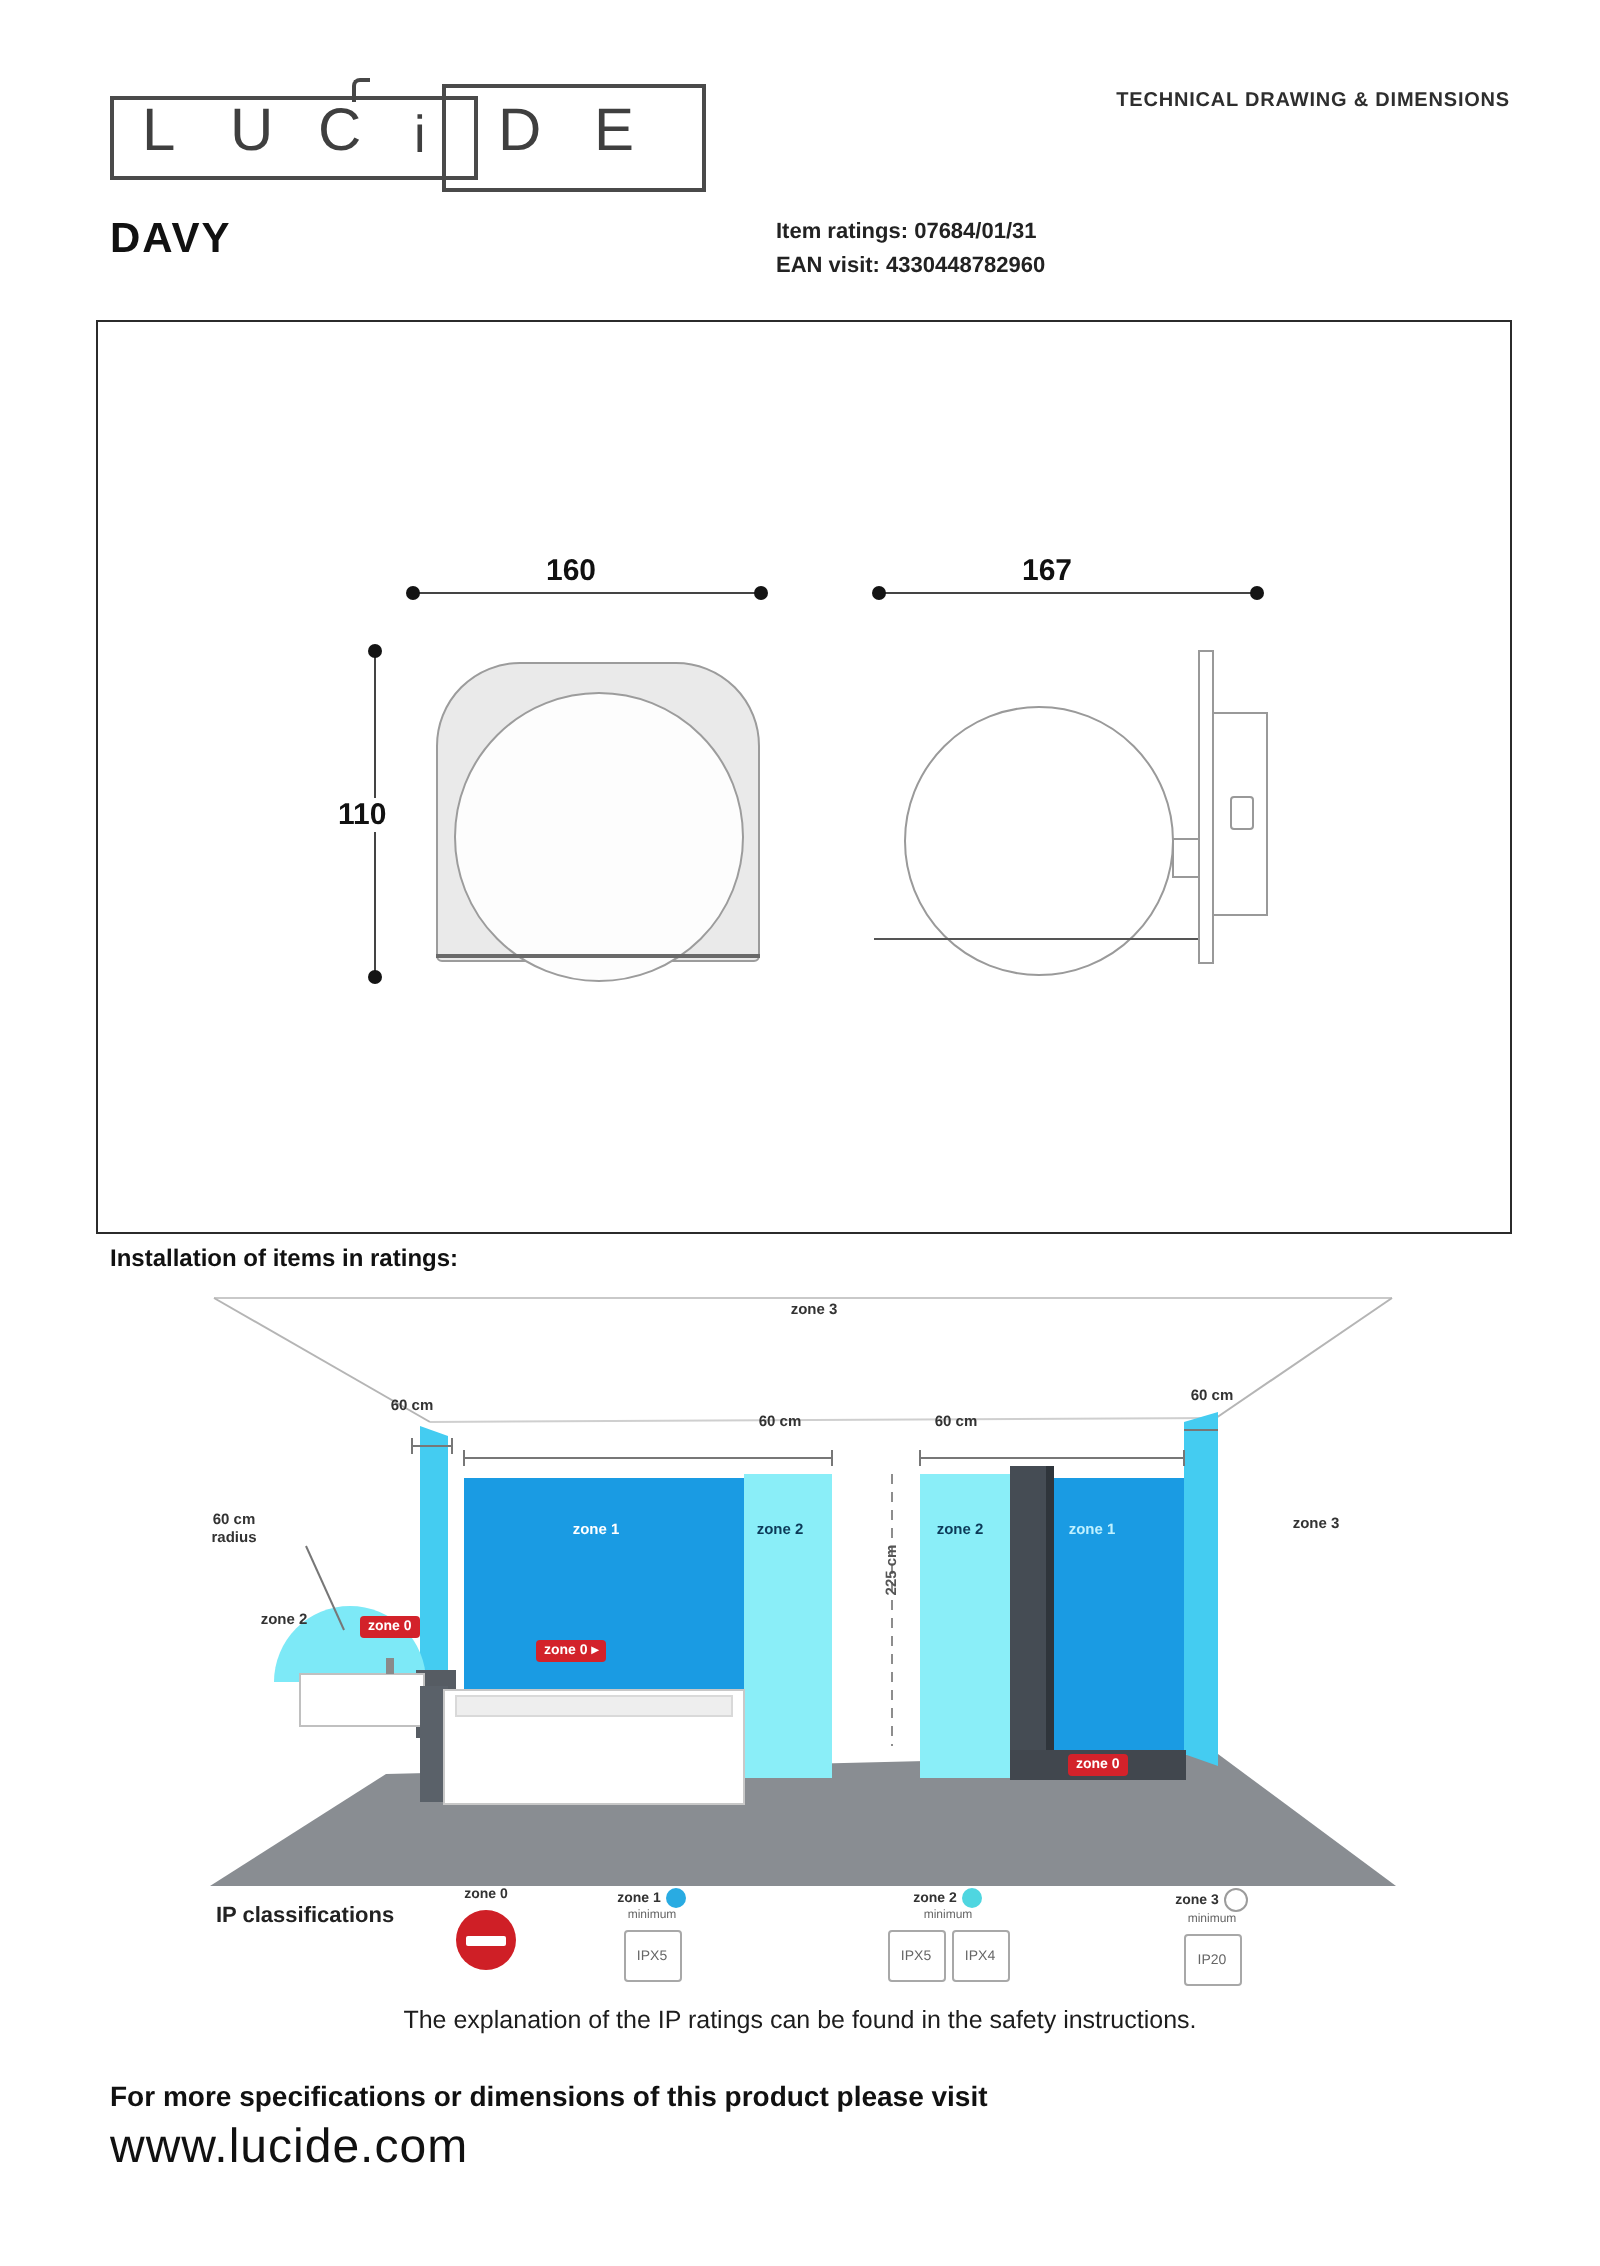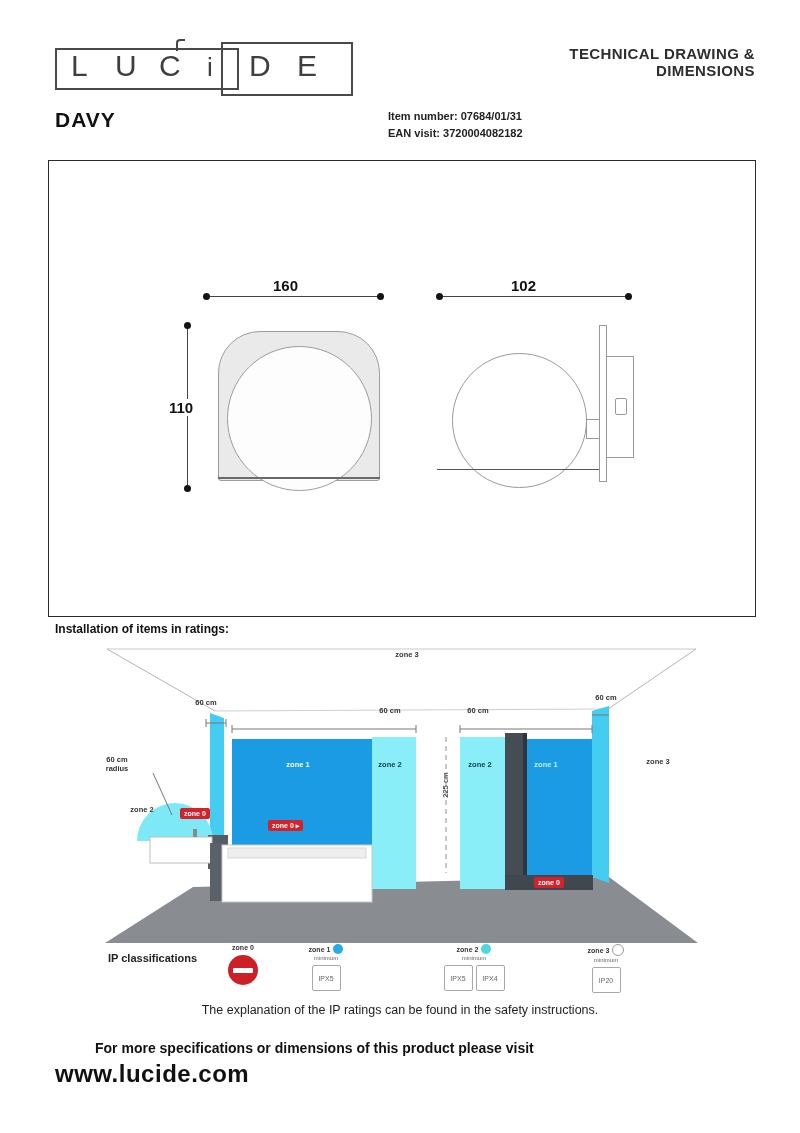--- a/index.html
+++ b/index.html
@@ -3,21 +3,21 @@
 <meta charset="utf-8">
 <style>
   html,body{margin:0;padding:0;background:#e8e8e8;}
   #page{position:relative;width:800px;height:1133px;background:#ffffff;margin:0 auto;
         font-family:"Liberation Sans",sans-serif;color:#222;overflow:hidden;}
   .abs{position:absolute;}
   
   .logo-box{border:2px solid #4a4a4a;position:absolute;background:transparent;}
   .logo-letter{position:absolute;font-size:30px;font-weight:400;color:#3f3f3f;top:9px;}
   .c-hook{position:absolute;width:7px;height:10px;border-left:2px solid #474747;border-top:2px solid #474747;border-radius:4px 0 0 0;}
-  .doc-type{font-size:15px;font-weight:bold;letter-spacing:.4px;color:#2e2e2e;text-align:right;}
+  .doc-type{font-size:10px;font-weight:bold;letter-spacing:.4px;color:#2e2e2e;text-align:right;}
   .product-name{font-size:21px;font-weight:bold;letter-spacing:1px;color:#111;}
   .codes{font-size:11px;font-weight:bold;color:#222;line-height:17px;}
   
   .tech-box{border:1.5px solid #2b2b2b;}
   .dline{background:#444;position:absolute;}
   .ddot{position:absolute;width:7px;height:7px;border-radius:50%;background:#141414;}
   .dlabel{position:absolute;font-size:15px;font-weight:bold;color:#111;background:#fff;padding:0 5px;}
   .front-body{position:absolute;background:#eaeaea;border:1px solid #9c9c9c;border-radius:42px 42px 3px 3px;}
   .front-circle{position:absolute;background:#fdfdfd;border:1px solid #9c9c9c;border-radius:50%;z-index:2;}
   .front-baseline{position:absolute;background:#6a6a6a;z-index:3;}
@@ -35,22 +35,22 @@
   .ip-zlabel{font-size:7px;font-weight:bold;color:#333;display:flex;align-items:center;gap:3px;}
   .ip-min{font-size:6px;color:#666;margin-top:1px;}
   .ip-dot{width:10px;height:10px;border-radius:50%;}
   .ip-boxes{display:flex;gap:3px;margin-top:4px;}
   .ip-box{width:27px;height:24px;border:1px solid #a8a8a8;background:#fff;border-radius:2px;
           display:flex;align-items:center;justify-content:center;font-size:7px;color:#666;}
   .noentry{width:30px;height:30px;border-radius:50%;background:#cf1f26;margin-top:4px;position:relative;}
   .noentry::after{content:"";position:absolute;left:5px;top:12.5px;width:20px;height:5px;background:#fff;border-radius:1px;}
   .ip-note{font-size:12.5px;color:#1d1d1d;text-align:center;}
   
-  .foot1{font-size:14px;font-weight:bold;color:#111;margin-left:40px;}
-  .foot2{font-size:24px;font-weight:bold;color:#111;letter-spacing:.5px;}
+  .foot1{font-size:14px;font-weight:bold;color:#111;}
+  .foot2{font-size:24px;font-weight:normal;color:#111;letter-spacing:.5px;}
 </style>
 </head>
 <body>
 
 <div id="page">
 
   <div class="abs" style="left:55px;top:40px;width:296px;height:52px;">
     <div class="logo-box" style="left:0;top:8px;width:180px;height:38px;"></div>
     <div class="logo-box" style="left:166px;top:2px;width:128px;height:50px;"></div>
     <span class="logo-letter" style="left:16px;">L</span>
@@ -61,26 +61,26 @@
     <span class="logo-letter" style="left:242px;">E</span>
     <div class="c-hook" style="left:121px;top:-1px;"></div>
   </div>
 
   <div class="abs doc-type" style="left:470px;top:45px;width:285px;">TECHNICAL DRAWING &amp; DIMENSIONS</div>
 
   <div class="abs product-name" style="left:55px;top:108px;">DAVY</div>
 
   <div class="abs codes" style="left:388px;top:108px;">
     <div>
-      <span>Item number:</span>
+      <span>Item ratings:</span>
       <span>07684/01/31</span>
     </div>
     <div>
       <span>EAN visit:</span>
-      <span>3720004082182</span>
+      <span>4330448782960</span>
     </div>
   </div>
 
   <div class="abs tech-box" style="left:48px;top:160px;width:706px;height:455px;"></div>
 
   <div class="dline" style="left:207px;top:296px;width:174px;height:1px;"></div>
   <div class="ddot" style="left:203px;top:293px;"></div>
   <div class="ddot" style="left:377px;top:293px;"></div>
   <div class="dlabel" style="left:268px;top:277px;">160</div>
 
@@ -89,21 +89,21 @@
   <div class="ddot" style="left:184px;top:485px;"></div>
   <div class="dlabel" style="left:166px;top:399px;padding:0 3px;">110</div>
 
   <div class="front-body" style="left:218px;top:331px;width:160px;height:148px;"></div>
   <div class="front-circle" style="left:227px;top:346px;width:143px;height:143px;"></div>
   <div class="front-baseline" style="left:218px;top:477px;width:162px;height:2px;"></div>
 
   <div class="dline" style="left:440px;top:296px;width:188px;height:1px;"></div>
   <div class="ddot" style="left:436px;top:293px;"></div>
   <div class="ddot" style="left:625px;top:293px;"></div>
-  <div class="dlabel" style="left:506px;top:277px;">102</div>
+  <div class="dlabel" style="left:506px;top:277px;">167</div>
 
   <div class="side-circle" style="left:452px;top:353px;width:133px;height:133px;"></div>
   <div class="dline" style="left:437px;top:469px;width:168px;height:1px;background:#555;"></div>
   <div class="outline" style="left:586px;top:419px;width:13px;height:18px;"></div>
   <div class="outline" style="left:599px;top:325px;width:6px;height:155px;"></div>
   <div class="outline" style="left:606px;top:356px;width:26px;height:100px;"></div>
   <div class="outline" style="left:615px;top:398px;width:10px;height:15px;border-radius:2px;"></div>
 
   <div class="abs bath-title" style="left:55px;top:622px;">Installation of items in ratings:</div>
 

